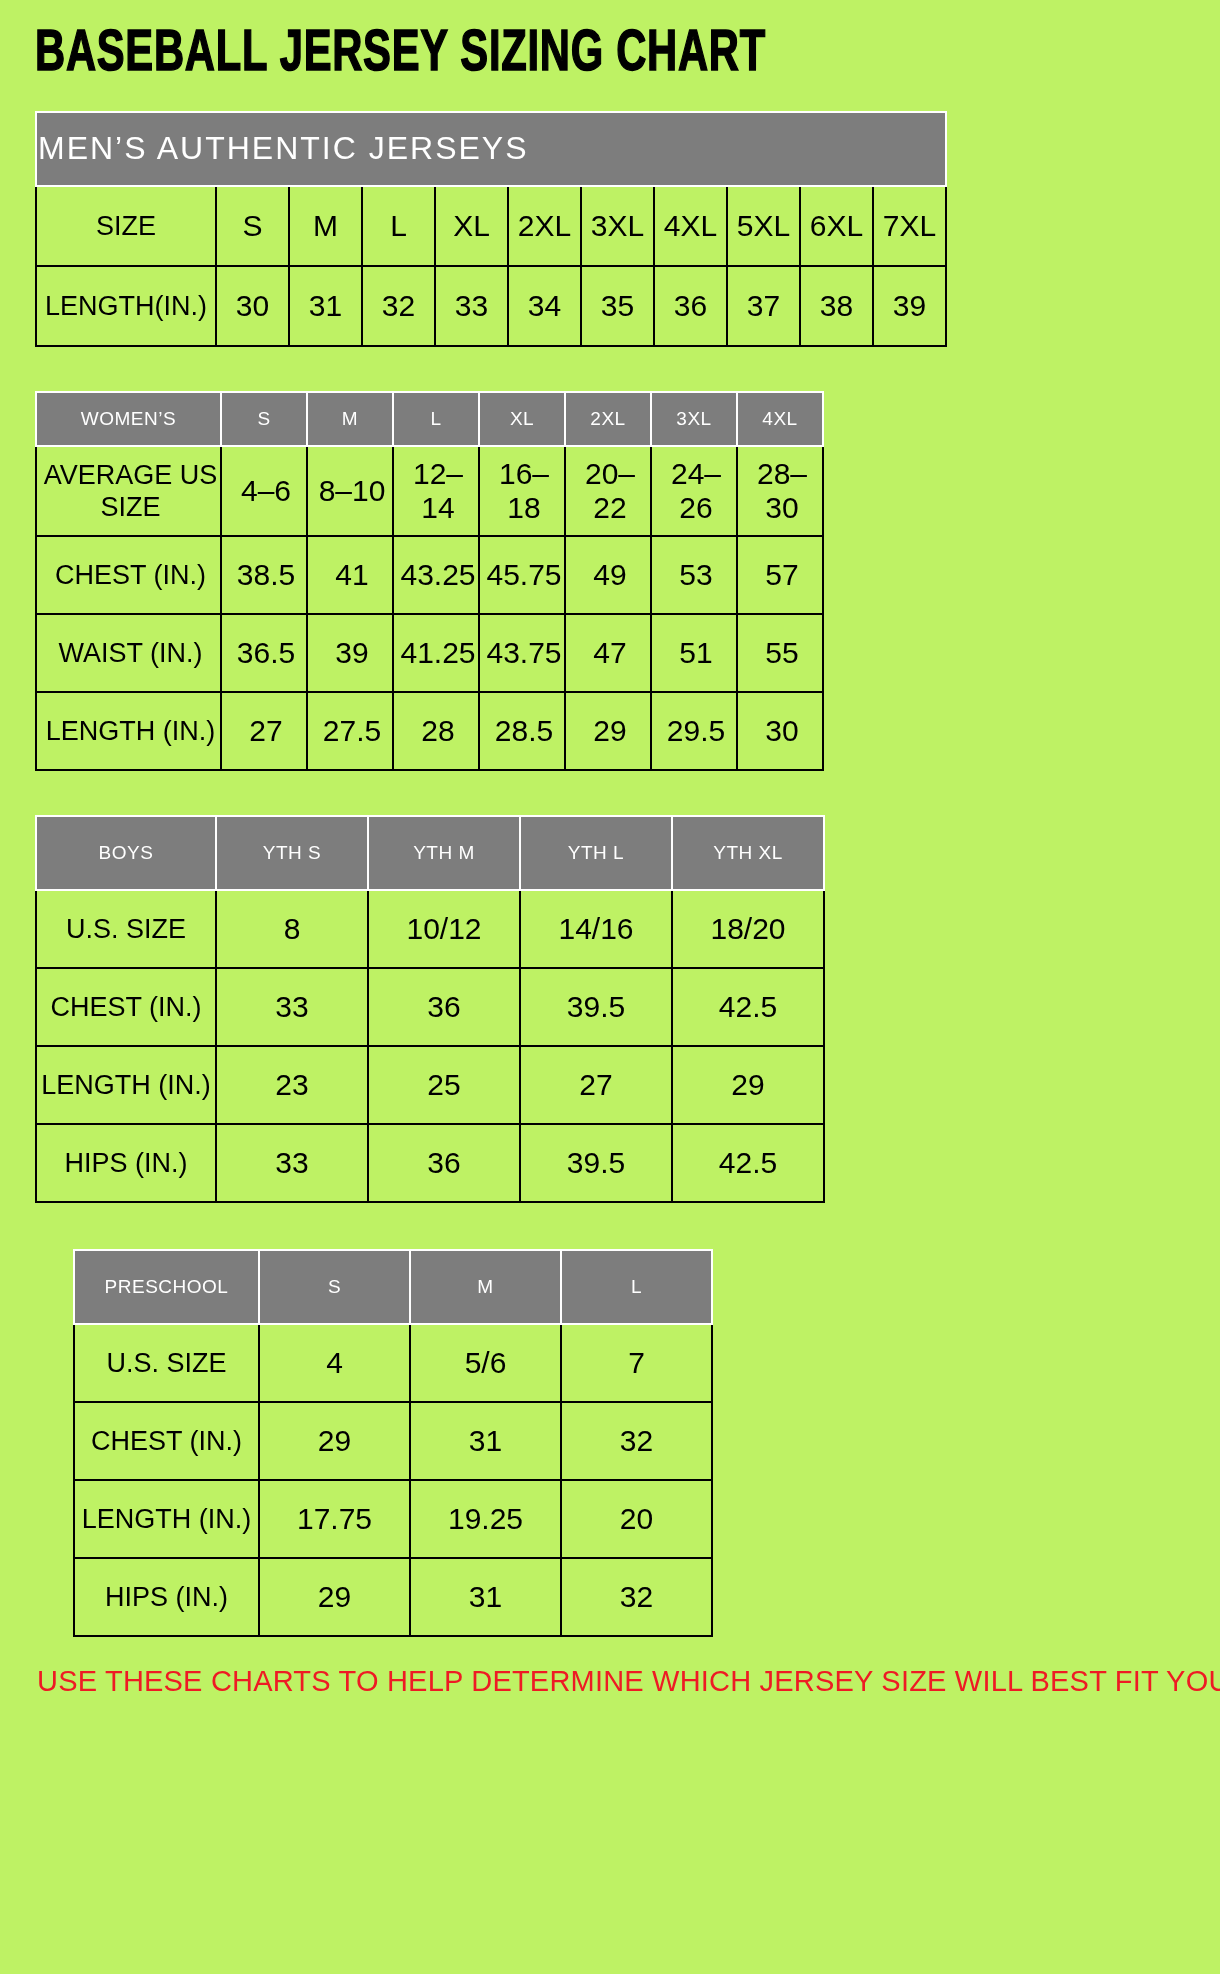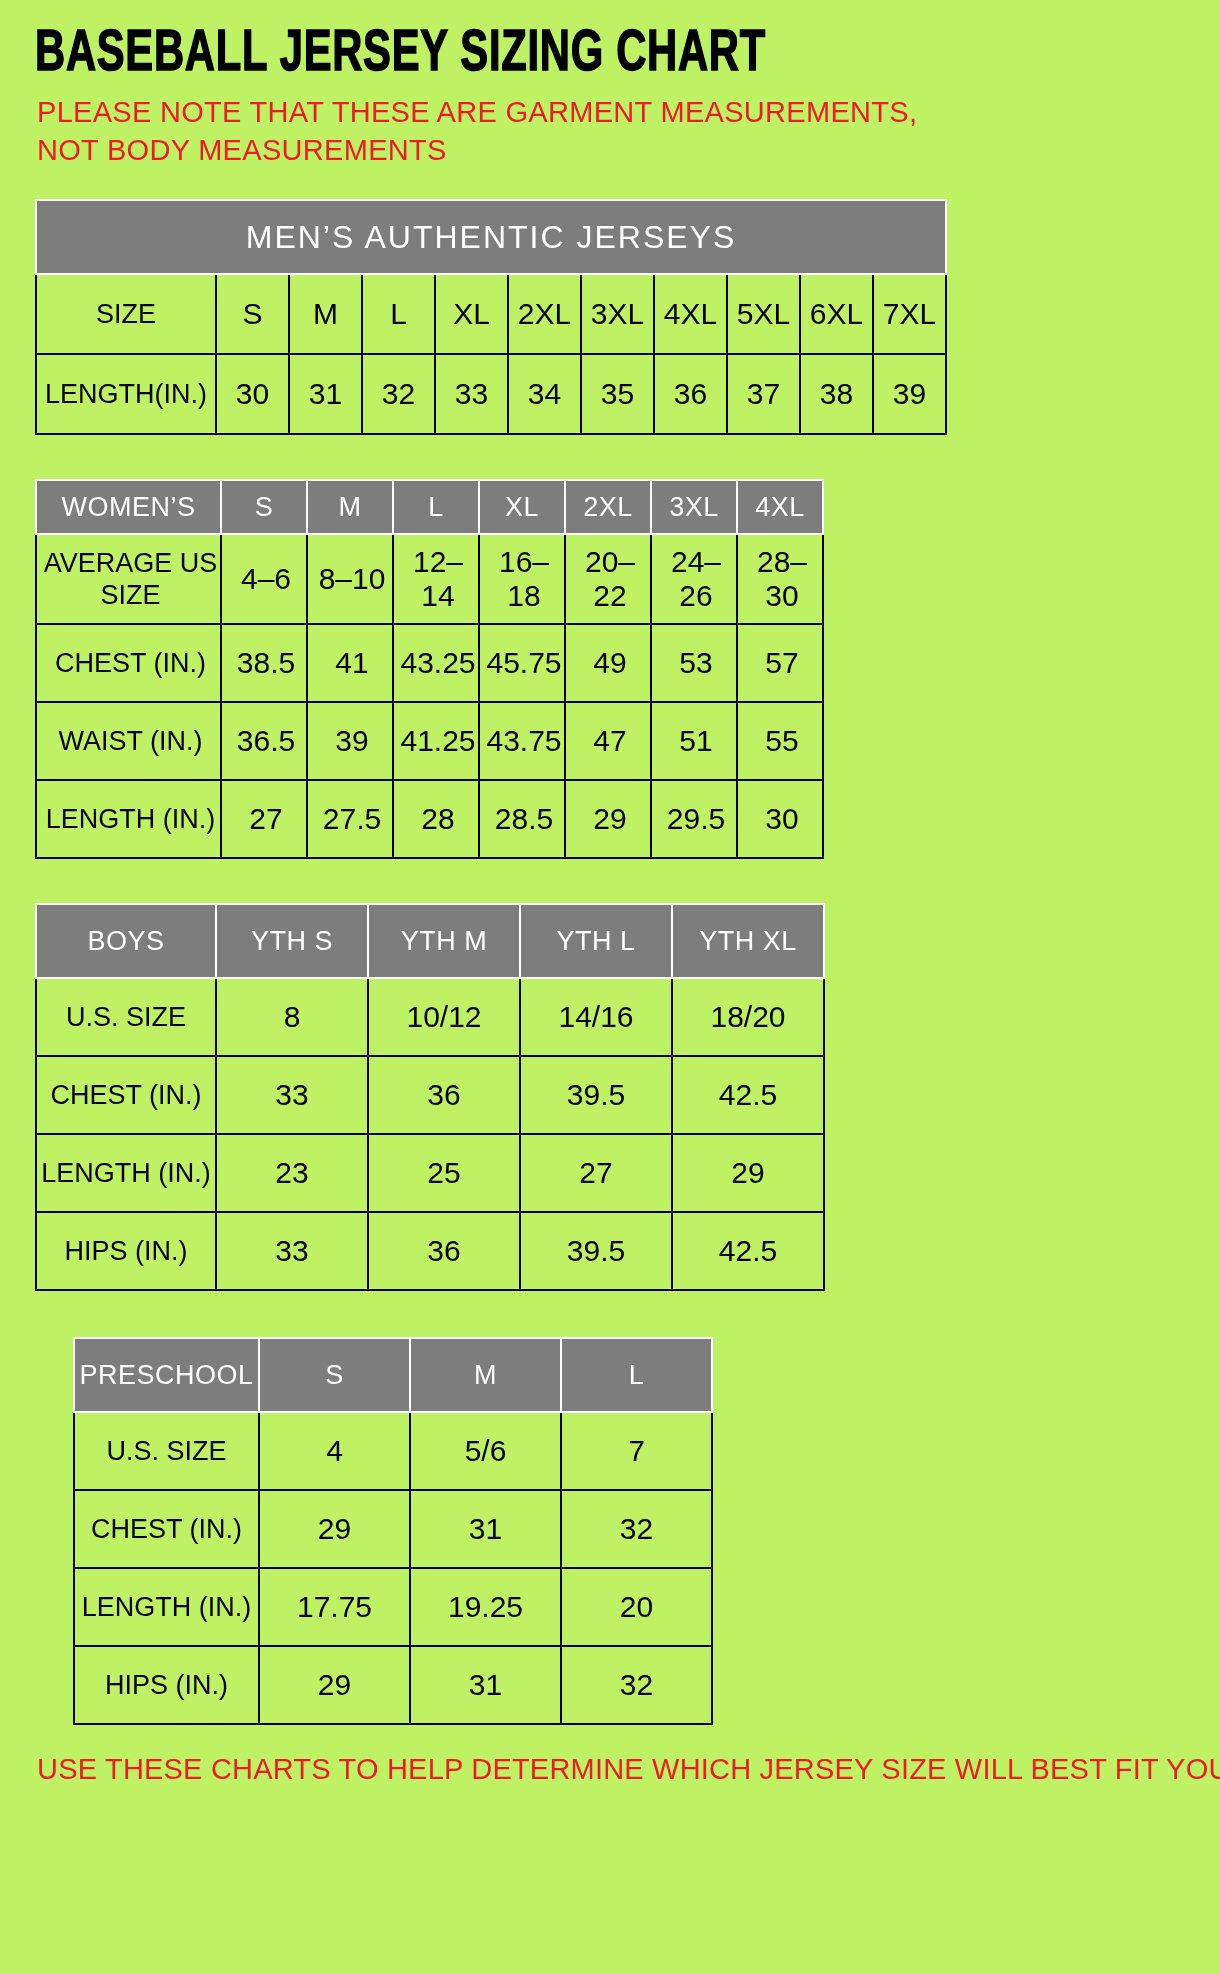--- a/index.html
+++ b/index.html
@@ -21,24 +21,24 @@
 
   table.tbl { border-collapse:collapse; table-layout:fixed; }
   .tbl td {
     border:2px solid #000; text-align:center; vertical-align:middle;
     font-size:30px; padding:0 2px;
   }
   .tbl .lbl { font-size:27px; line-height:1.2; }
   .bar {
     background:var(--gray); color:#fff; font-weight:400; font-size:32px;
     letter-spacing:2px; border:2px solid #fff; height:74px;
-    text-align:center; vertical-align:middle;
+    text-align:left; vertical-align:middle;
   }
   .hdr {
-    background:var(--gray); color:#fff; font-weight:400; font-size:27px;
+    background:var(--gray); color:#fff; font-weight:400; font-size:19px;
     border:2px solid #fff; text-align:center; vertical-align:middle;
     letter-spacing:0.5px;
   }
 
   .mens { margin-top:30px; }
   .mens td { height:80px; }
 
   .womens { margin-top:44px; }
   .womens .hdr { height:54px; }
   .womens td { height:78px;padding-left:6px; }
@@ -51,21 +51,20 @@
   .preschool { margin-top:46px;margin-left:38px; }
   .preschool .hdr { height:74px; }
   .preschool td { height:78px; }
 </style>
 </head>
 <body>
 
 <div class="page">
 
   <h1 class="title">BASEBALL JERSEY SIZING CHART</h1>
-  <p class="note">PLEASE NOTE THAT THESE ARE GARMENT MEASUREMENTS, NOT BODY MEASUREMENTS</p>
 
   <table class="tbl mens">
     <colgroup>
         <col style="width:180px">
         <col span="10" style="width:73px">
       </colgroup>
     <thead>
       <tr>
         <th colspan="11" class="bar">MEN’S AUTHENTIC JERSEYS</th>
       </tr>

